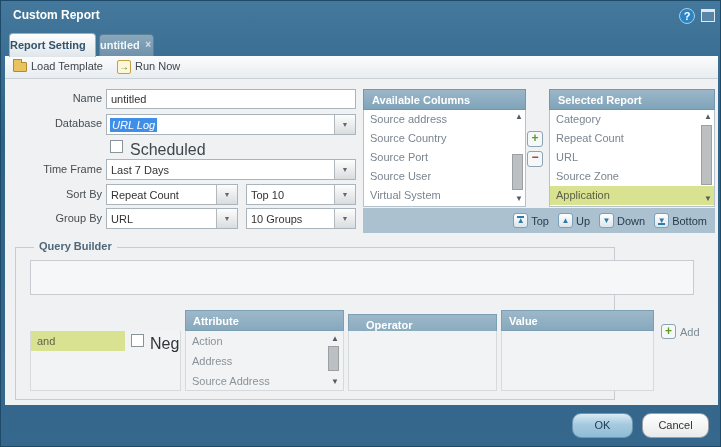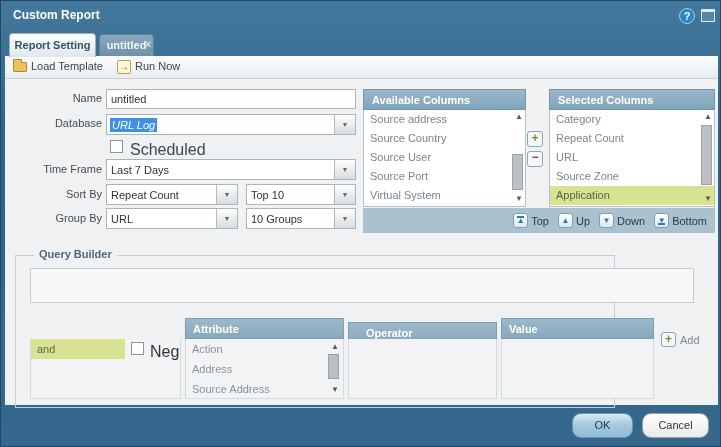--- a/index.html
+++ b/index.html
@@ -11,21 +11,21 @@
     border:1px solid #1d4a68; overflow:hidden;
   }
   .titlebar-text { position:absolute; left:12px; top:7px; font-size:12px; font-weight:bold; color:#ffffff; }
   .help-icon { position:absolute; left:678px; top:7px; width:16px; height:16px; border-radius:50%;
     background:#2b84c4; border:1px solid #a8cde4; color:#fff; font-size:11px; font-weight:bold;
     text-align:center; line-height:14px; cursor:pointer; }
   .max-icon { position:absolute; left:700px; top:8px; width:14px; height:13px;
     border:1px solid #dfe9f0; border-top-width:3px; background:rgba(255,255,255,0.12); cursor:pointer; }
 
   
-  .tab { position:absolute; font-size:11px; font-weight:bold; text-align:center; cursor:pointer; }
+  .tab { position:absolute; font-size:11px; font-weight:bold; cursor:pointer; }
   .tab-active { left:8px; top:32px; width:87px; height:24px; line-height:22px;
     background:linear-gradient(#fdfefe,#dfe6ea); color:#33536b;
     border:1px solid #9ab0c0; border-bottom:none; border-radius:4px 4px 0 0; z-index:3; }
   .tab-inactive { left:98px; top:33px; width:55px; height:22px; line-height:21px;
     background:linear-gradient(#8aa7bc,#6f91aa); color:#f2f7fa;
     border:1px solid #5d8099; border-bottom:none; border-radius:4px 4px 0 0; }
   .tab-close { position:absolute; right:2px; top:-1px; font-size:10px; font-weight:bold; color:#d6e4ee; cursor:pointer; }
 
   
   .content { position:absolute; left:4px; top:55px; width:713px; height:349px; background:#eff1f2; }
@@ -66,21 +66,21 @@
   .sq-btn.minus { color:#8b3a2f; line-height:11px; }
 
   .move-bar { position:absolute; left:358px; top:152px; width:352px; height:25px; background:#abc1d0;
     display:flex; align-items:center; justify-content:flex-end; padding-right:8px; }
   .mv-btn { display:flex; align-items:center; margin-left:9px; font-size:11px; color:#253c4e; cursor:pointer; }
   .mv-ic { position:relative; width:15px; height:15px; margin-right:3px; background:linear-gradient(#ffffff,#dde6ec);
     border:1px solid #7ba0b8; border-radius:3px; color:#2c7ba8; font-size:8px; line-height:13px; text-align:center; }
   .mv-ic.bar-top::before { content:""; position:absolute; left:3px; right:3px; top:2px; height:2px; background:#2c7ba8; }
   .mv-ic.bar-bottom::after { content:""; position:absolute; left:3px; right:3px; bottom:2px; height:2px; background:#2c7ba8; }
 
-  .fieldset { position:absolute; left:10px; top:191px; width:600px; height:153px; border:1px solid #c6ccd1;margin-top:8px; }
+  .fieldset { position:absolute; left:10px; top:191px; width:600px; height:153px; border:1px solid #c6ccd1; }
   .legend { position:absolute; left:18px; top:-8px; padding:0 5px; background:#eff1f2;
     font-size:11px; font-weight:bold; color:#50687a; }
   .query-box { position:absolute; left:14px; top:12px; width:664px; height:35px;
     background:#f6f7f8; border:1px solid #c6ccd1; font-size:11px; color:#333; cursor:text; }
 
   .qb-col-header { position:absolute; height:21px; padding:4px 0 0 7px; font-size:11px; font-weight:bold;
     color:#fff; background:linear-gradient(#9db8c9,#87a9bd); border:1px solid #7d9fb3; }
   .qb-col-body { position:absolute; height:60px; background:#f2f3f4; border:1px solid #d5dadd; border-top:none; overflow:hidden; }
   .qb-row { position:absolute; left:0; height:20px; line-height:20px; padding-left:6px; font-size:11px; color:#8a939b; cursor:pointer; }
   .qb-row.hl { background:#d9e290; color:#60654a; }
@@ -156,32 +156,32 @@
     </div>
     <div class="combo" style="left:241px; top:152px; width:110px;">
       <span class="combo-txt">10 Groups</span>
       <span class="combo-arrow">▼</span>
     </div>
 
     <div class="panel-header" style="left:358px; top:33px; width:163px;">Available Columns</div>
     <div class="listbox" style="left:358px; top:54px; width:163px; height:97px;">
       <div class="list-item">Source address</div>
       <div class="list-item">Source Country</div>
+      <div class="list-item">Source Port</div>
       <div class="list-item">Source User</div>
-      <div class="list-item">Source Port</div>
       <div class="list-item">Virtual System</div>
       <div class="scroll-up" style="top:3px;">▲</div>
       <div class="scroll-thumb" style="top:44px; height:36px;"></div>
       <div class="scroll-down" style="bottom:3px;">▼</div>
     </div>
 
     <div class="sq-btn plus" style="left:522px; top:75px;">+</div>
     <div class="sq-btn minus" style="left:522px; top:95px;">−</div>
 
-    <div class="panel-header" style="left:544px; top:33px; width:166px;">Selected Columns</div>
+    <div class="panel-header" style="left:544px; top:33px; width:166px;">Selected Report</div>
     <div class="listbox" style="left:544px; top:54px; width:166px; height:97px;">
       <div class="list-item">Category</div>
       <div class="list-item">Repeat Count</div>
       <div class="list-item">URL</div>
       <div class="list-item">Source Zone</div>
       <div class="list-item hl">Application</div>
       <div class="scroll-up" style="top:3px;">▲</div>
       <div class="scroll-thumb" style="top:15px; height:60px;"></div>
       <div class="scroll-down" style="bottom:3px;">▼</div>
     </div>

